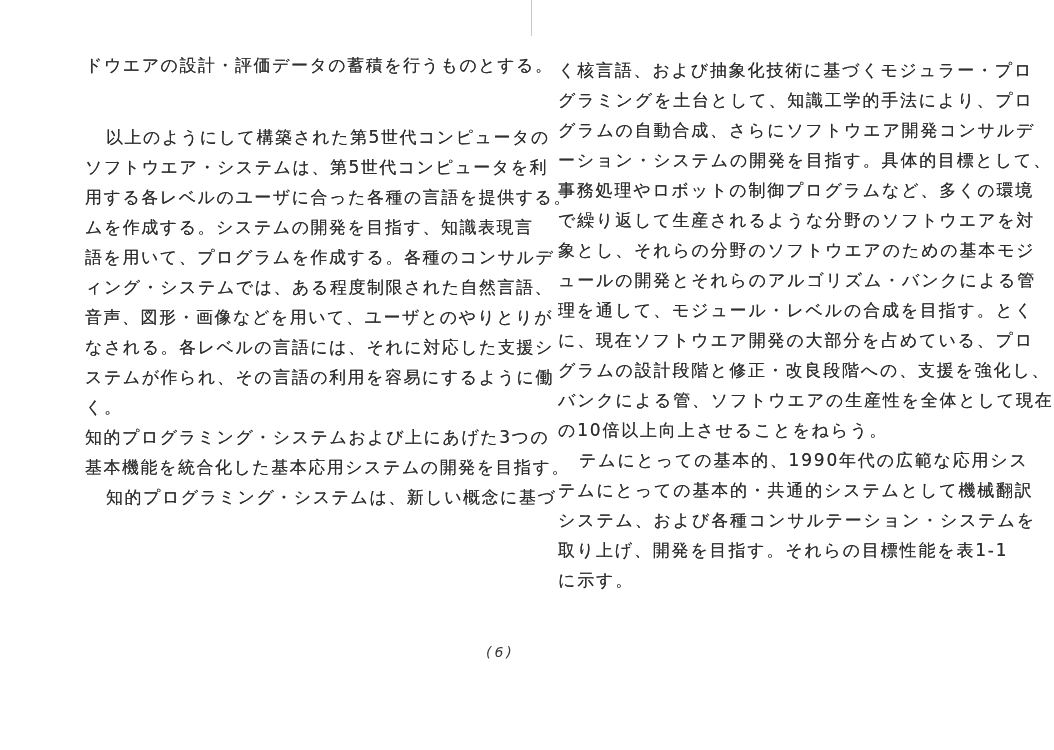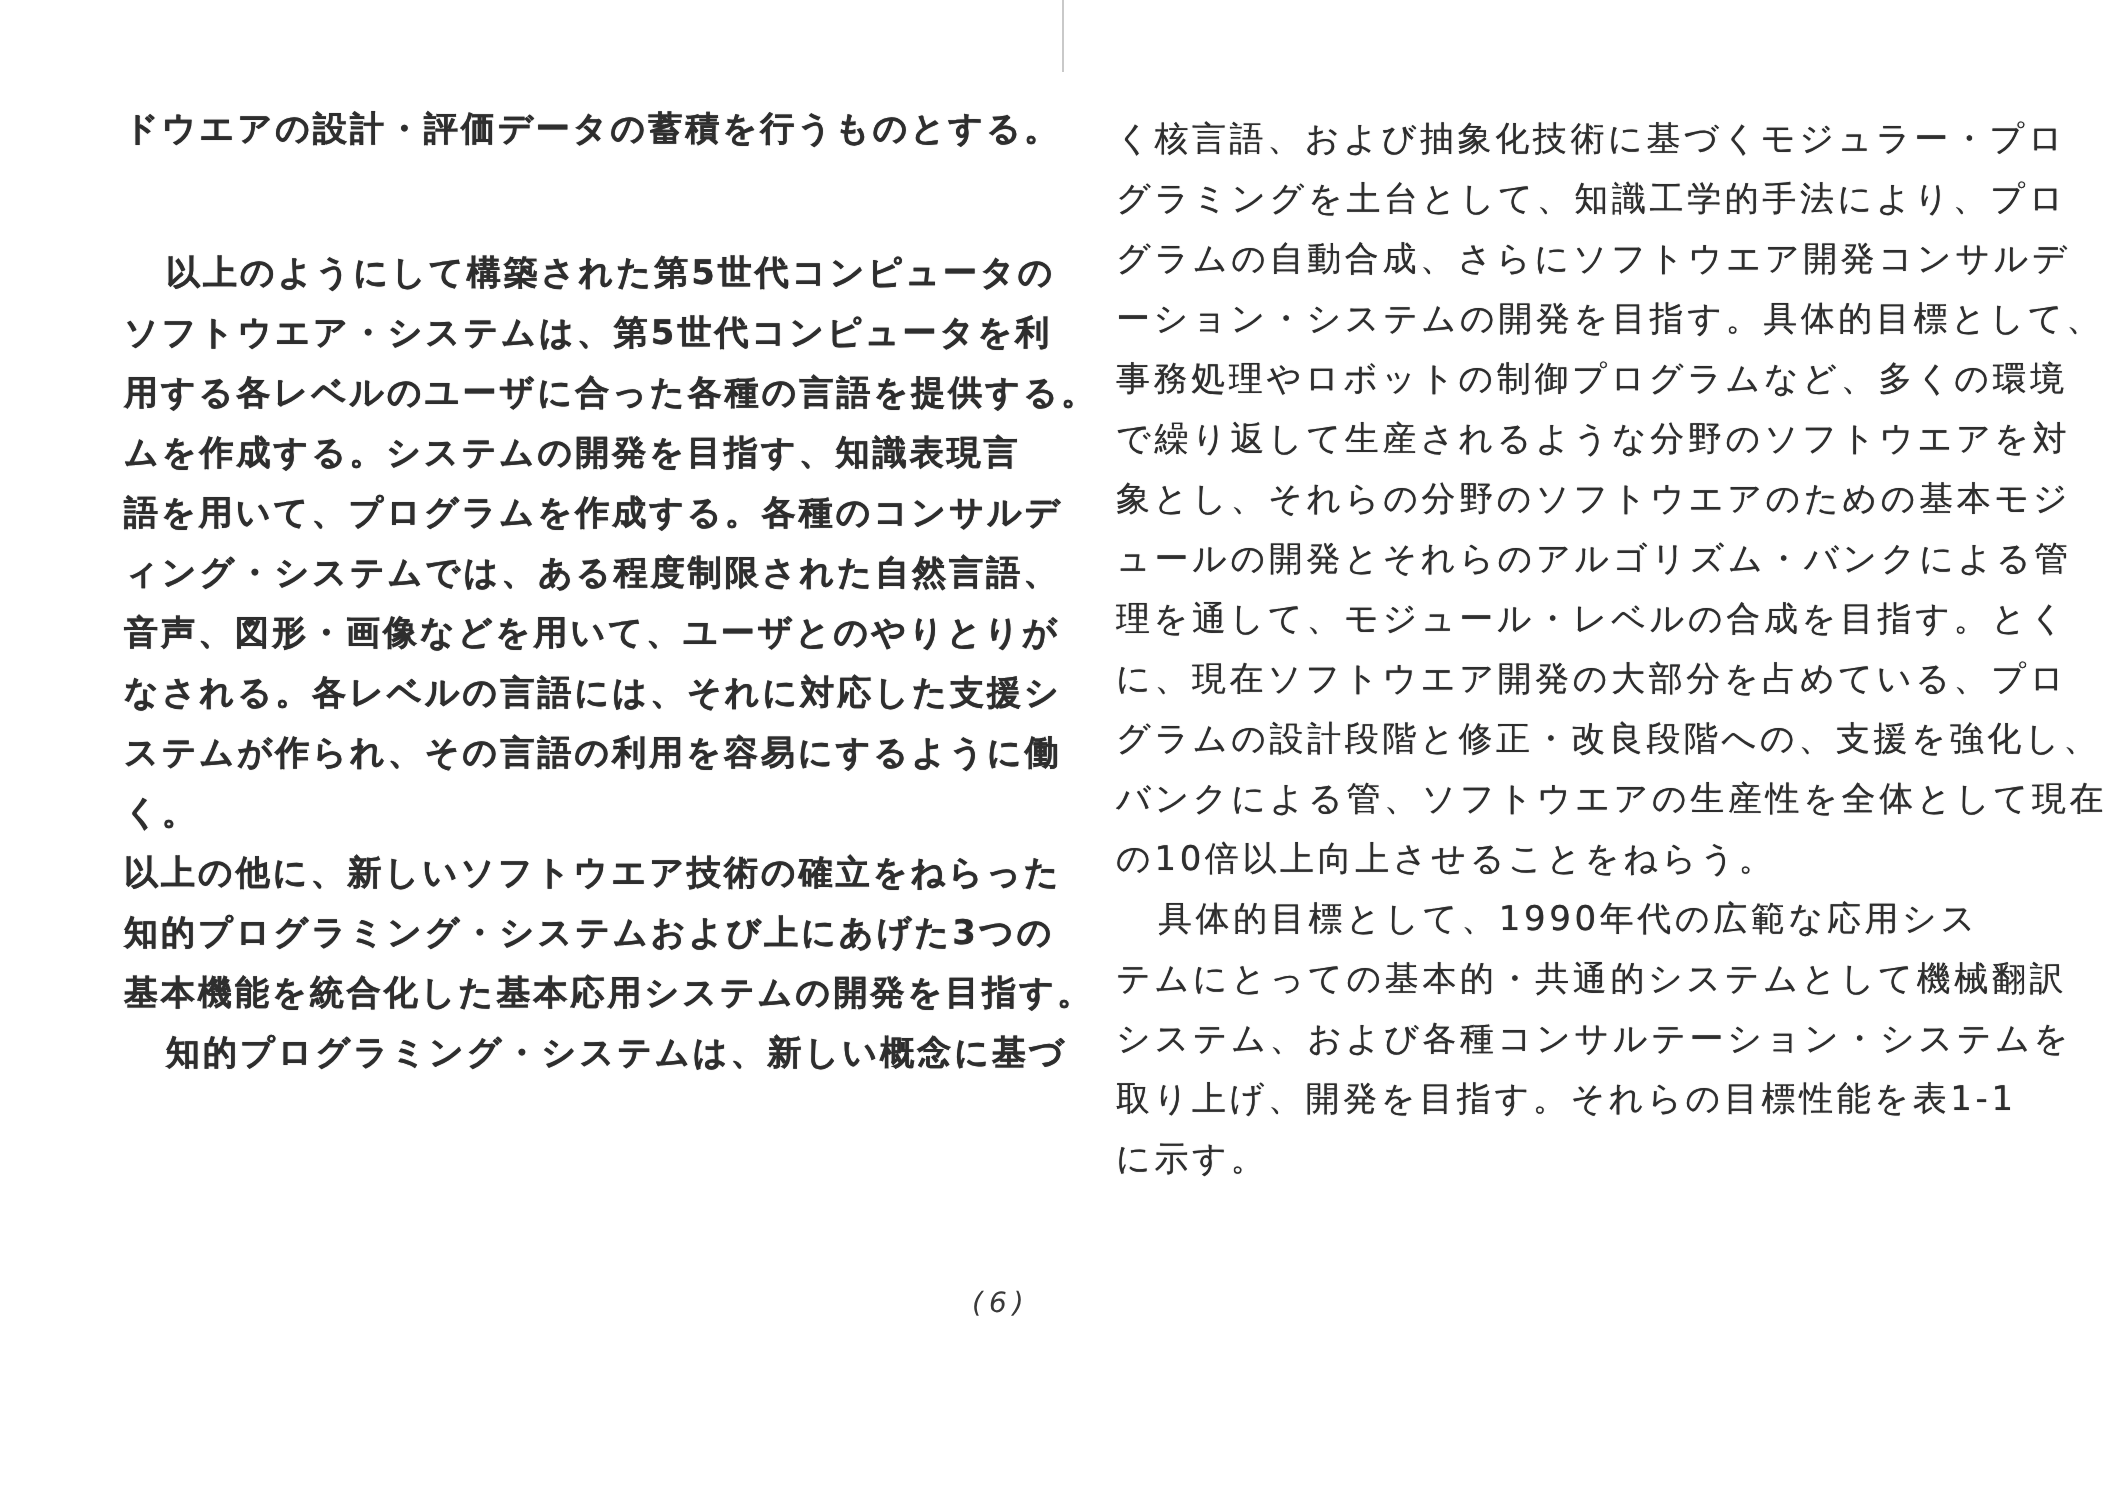--- a/index.html
+++ b/index.html
@@ -13,24 +13,23 @@
     height: 750px;
     margin: 0 auto;
     background: #ffffff;
     overflow: hidden;
     font-family: "DejaVu Sans", "Liberation Sans", sans-serif;
   }
   .column {
     position: absolute;
   }
   .col-left {
-    left: 62px;
+    left: 85px;
     top: 50px;
     width: 452px;
-    font-weight: bold;
   }
   .col-right {
     left: 558px;
     top: 55px;
     width: 456px;
   }
   .text-line {
     height: 30px;
     line-height: 30px;
     font-size: 17px;
@@ -79,41 +78,40 @@
     <div class="text-line para-gap indent">以上のようにして構築された第5世代コンピュータの</div>
     <div class="text-line">ソフトウエア・システムは、第5世代コンピュータを利</div>
     <div class="text-line">用する各レベルのユーザに合った各種の言語を提供する。</div>
     <div class="text-line">ムを作成する。システムの開発を目指す、知識表現言</div>
     <div class="text-line">語を用いて、プログラムを作成する。各種のコンサルデ</div>
     <div class="text-line">ィング・システムでは、ある程度制限された自然言語、</div>
     <div class="text-line">音声、図形・画像などを用いて、ユーザとのやりとりが</div>
     <div class="text-line">なされる。各レベルの言語には、それに対応した支援シ</div>
     <div class="text-line">ステムが作られ、その言語の利用を容易にするように働</div>
     <div class="text-line">く。</div>
-    <div class="text-line">以上の他に、新しいソフトウエア技術の確立をねらった</div>
     <div class="text-line">知的プログラミング・システムおよび上にあげた3つの</div>
     <div class="text-line">基本機能を統合化した基本応用システムの開発を目指す。</div>
     <div class="text-line indent">知的プログラミング・システムは、新しい概念に基づ</div>
   </div>
 
   <div class="column col-right">
     <div class="text-line">く核言語、および抽象化技術に基づくモジュラー・プロ</div>
     <div class="text-line">グラミングを土台として、知識工学的手法により、プロ</div>
     <div class="text-line">グラムの自動合成、さらにソフトウエア開発コンサルデ</div>
     <div class="text-line">ーション・システムの開発を目指す。具体的目標として、</div>
     <div class="text-line">事務処理やロボットの制御プログラムなど、多くの環境</div>
     <div class="text-line">で繰り返して生産されるような分野のソフトウエアを対</div>
     <div class="text-line">象とし、それらの分野のソフトウエアのための基本モジ</div>
     <div class="text-line">ュールの開発とそれらのアルゴリズム・バンクによる管</div>
     <div class="text-line">理を通して、モジュール・レベルの合成を目指す。とく</div>
     <div class="text-line">に、現在ソフトウエア開発の大部分を占めている、プロ</div>
     <div class="text-line">グラムの設計段階と修正・改良段階への、支援を強化し、</div>
     <div class="text-line">バンクによる管、ソフトウエアの生産性を全体として現在</div>
     <div class="text-line">の10倍以上向上させることをねらう。</div>
-    <div class="text-line indent">具体的目標として、1990年代の広範な応用シス</div>
+    <div class="text-line indent">テムにとっての基本的、1990年代の広範な応用シス</div>
     <div class="text-line">テムにとっての基本的・共通的システムとして機械翻訳</div>
     <div class="text-line">システム、および各種コンサルテーション・システムを</div>
     <div class="text-line">取り上げ、開発を目指す。それらの目標性能を表1-1</div>
     <div class="text-line">に示す。</div>
   </div>
 
   <div class="page-number">(6)</div>
 
 </div>
 

